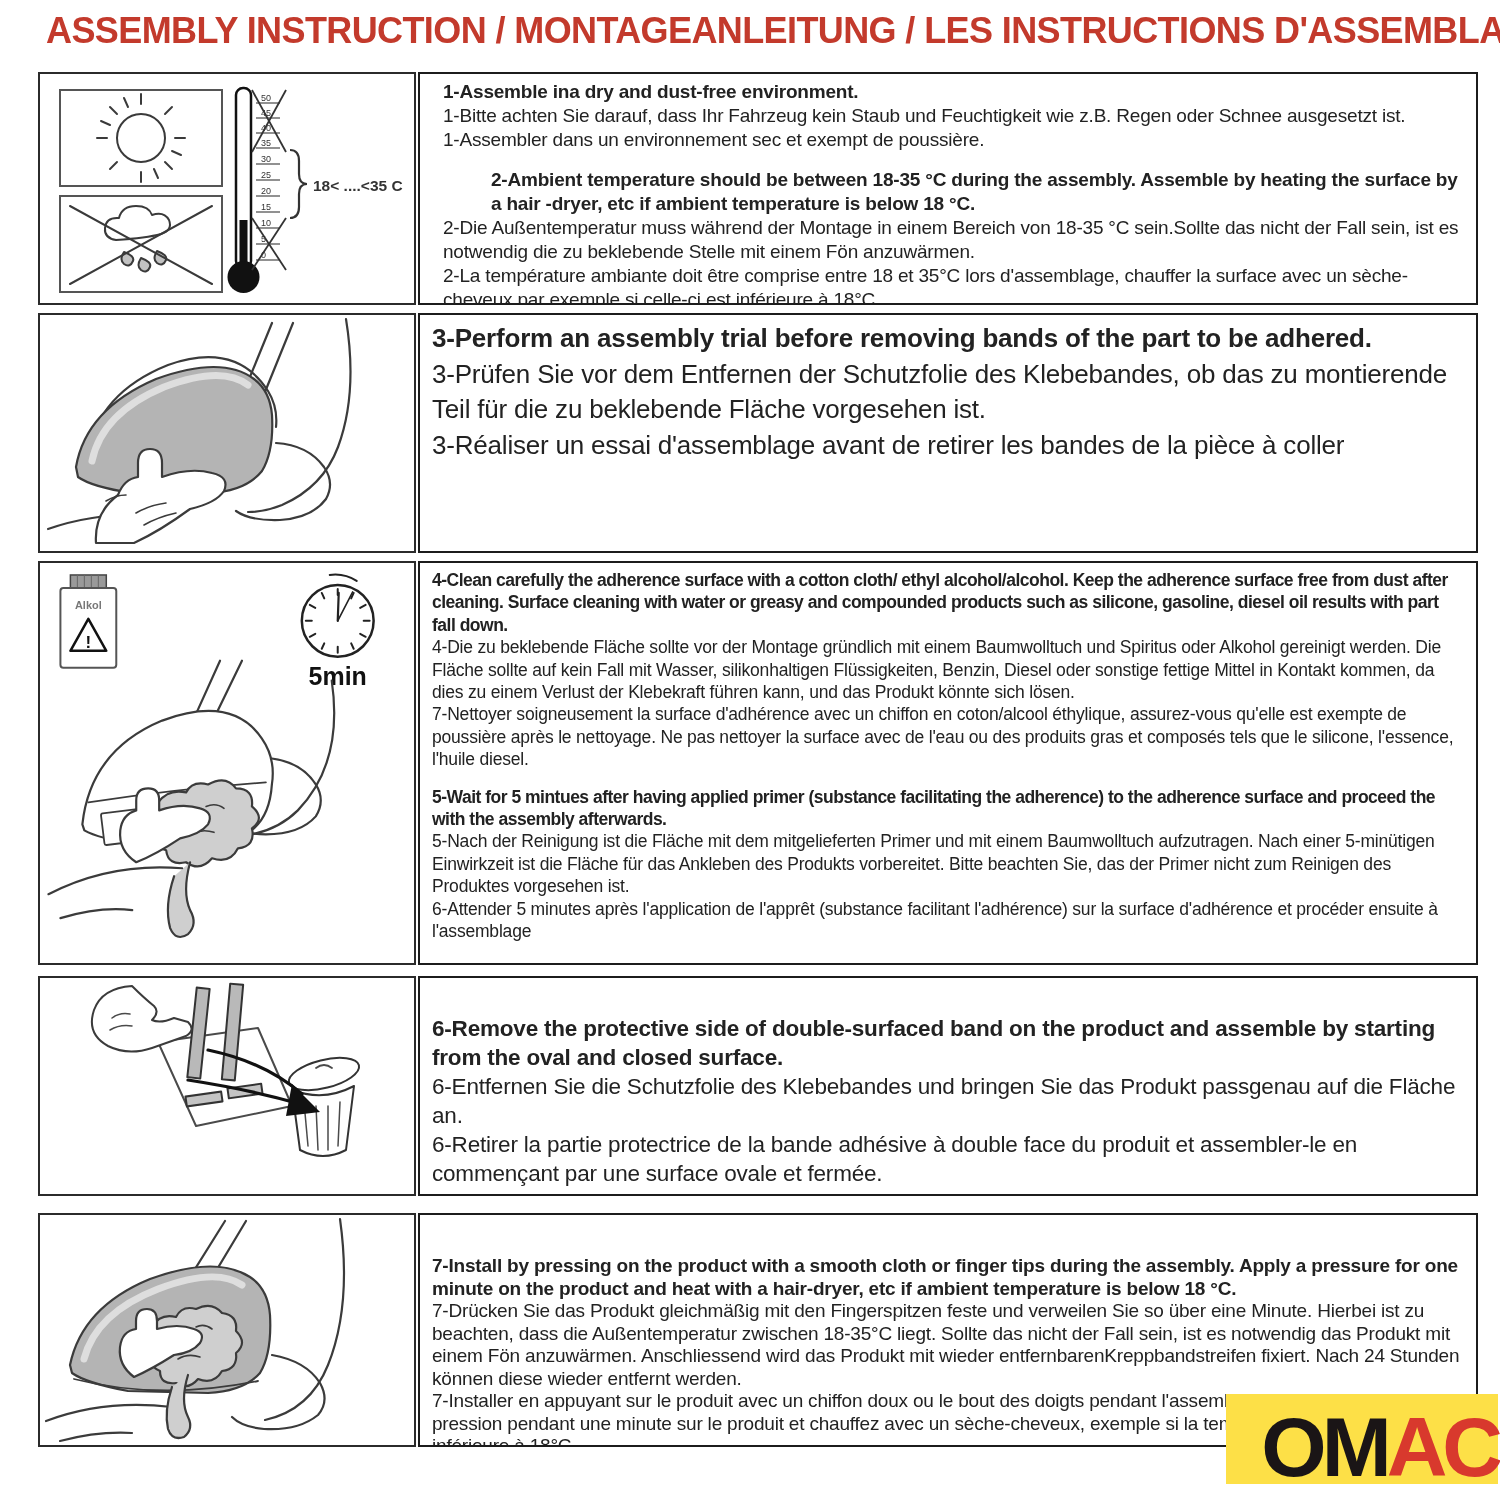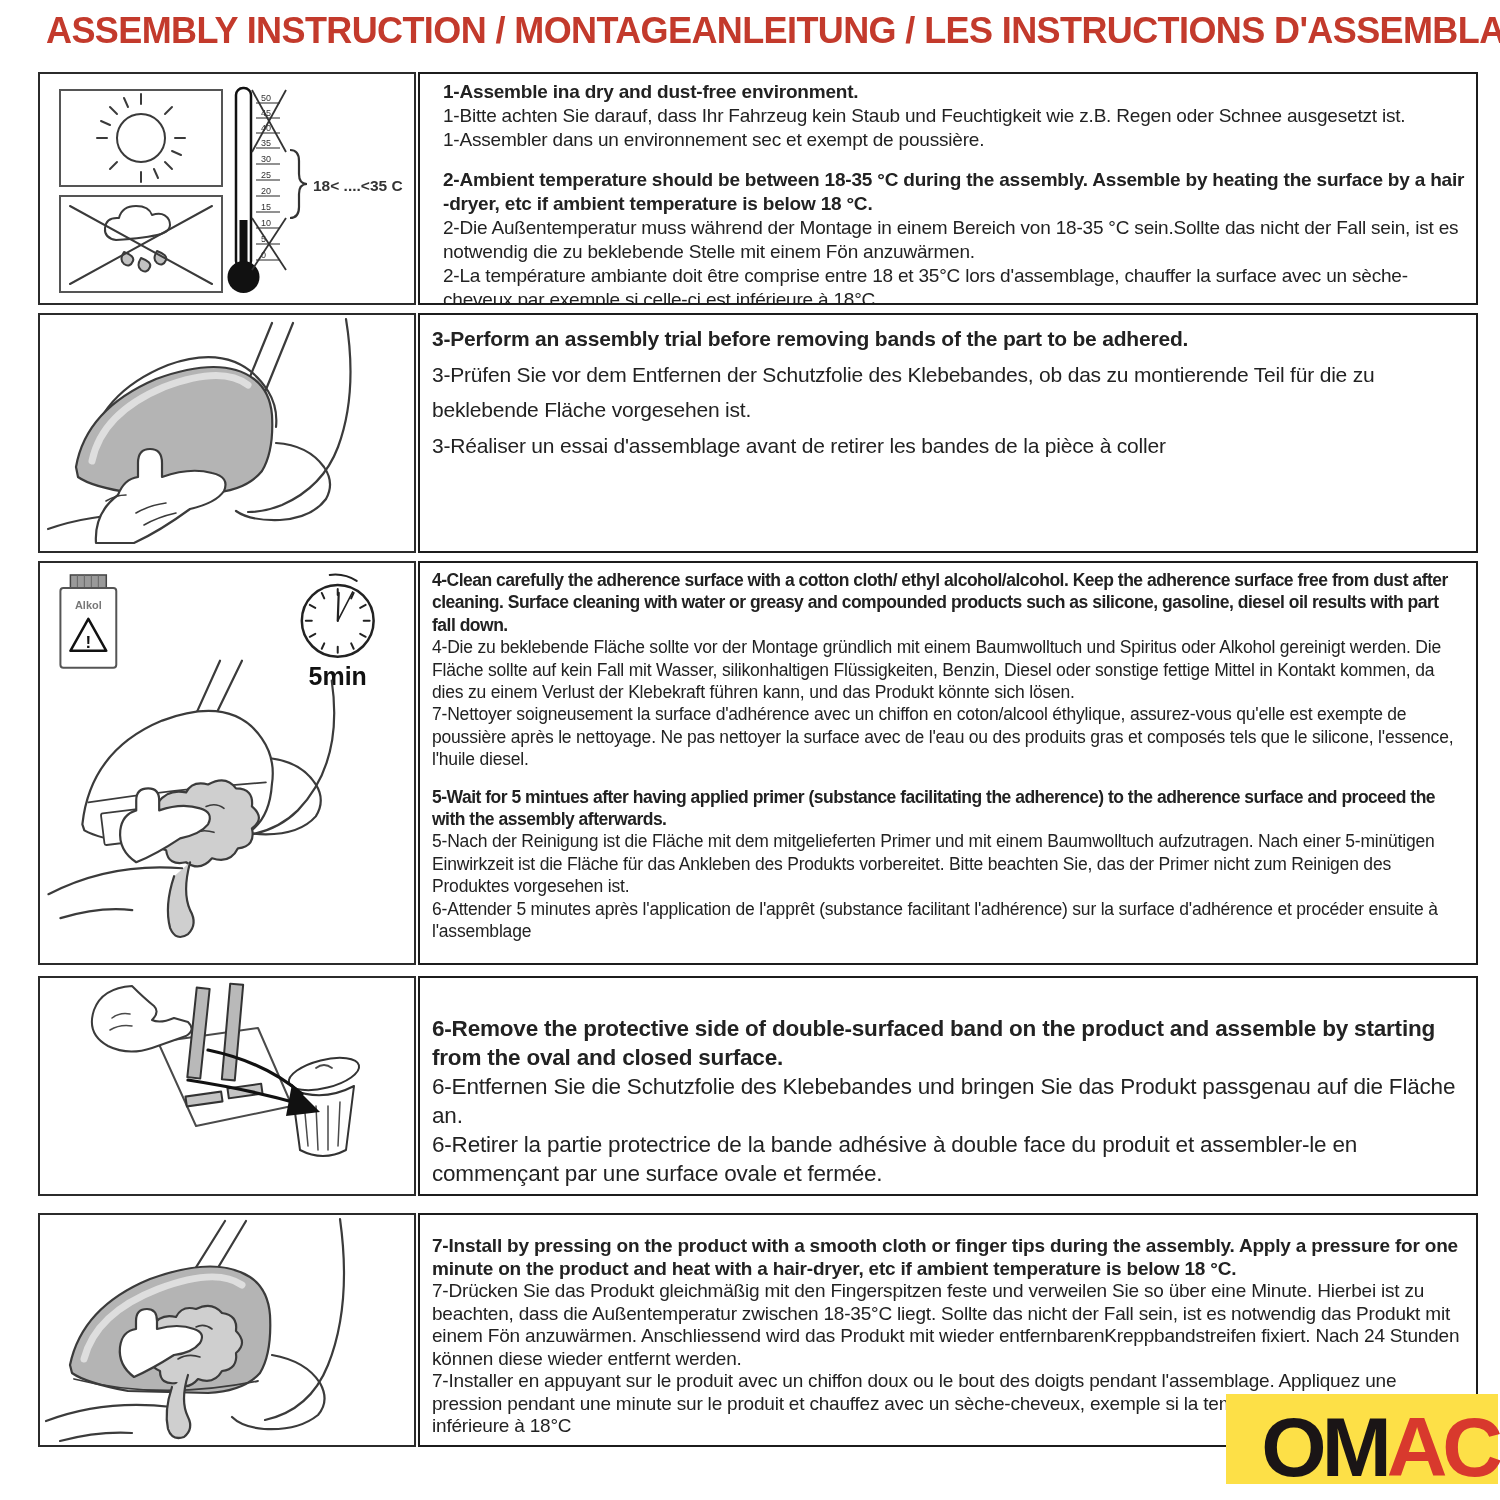--- a/index.html
+++ b/index.html
@@ -24,27 +24,27 @@
   }
   .illu-box svg{display:block;width:100%;height:100%;}
   .text-box{
     position:absolute;left:388px;top:0;width:1060px;height:100%;
     border:2px solid #1c1c1c;background:#fff;box-sizing:border-box;
     padding:6px 10px 0 12px;overflow:hidden;
   }
   .text-box p{margin:0;}
   .text-box p.b{font-weight:bold;}
   .r1 .text-box{font-size:19px;line-height:24px;letter-spacing:-0.2px;padding-left:23px;}
-  .r1 .text-box .gap{margin-top:16px;}
-  .r2 .text-box{font-size:21px;line-height:35.5px;letter-spacing:-0.2px;}
+  .r1 .text-box .gap{margin-top:16px;margin-left:48px;}
+  .r2 .text-box{font-size:26px;line-height:35.5px;letter-spacing:-0.2px;}
   .r3 .text-box{font-size:17.5px;line-height:22.4px;letter-spacing:-0.2px;}
   .r3 .text-box .gap{margin-top:15px;}
   .r3 .text-box p.b{letter-spacing:-0.5px;}
   .r4 .text-box{font-size:22.5px;line-height:29px;padding-top:36px;letter-spacing:-0.2px;}
-  .r5 .text-box{font-size:19px;line-height:22.5px;padding-top:20px;letter-spacing:-0.2px;}
+  .r5 .text-box{font-size:19px;line-height:22.5px;padding-top:40px;letter-spacing:-0.2px;}
   .logo{
     position:absolute;left:1226px;top:1394px;width:272px;height:90px;
     background:#fde047;display:flex;align-items:flex-end;justify-content:flex-end;
     font-weight:bold;font-size:84px;line-height:74px;letter-spacing:-5px;
     white-space:nowrap;
   }
   .logo .lk{color:#1a1516;}
   .logo .lr{color:#d8392d;}
   svg text{font-family:"Liberation Sans",sans-serif;}
 </style>

